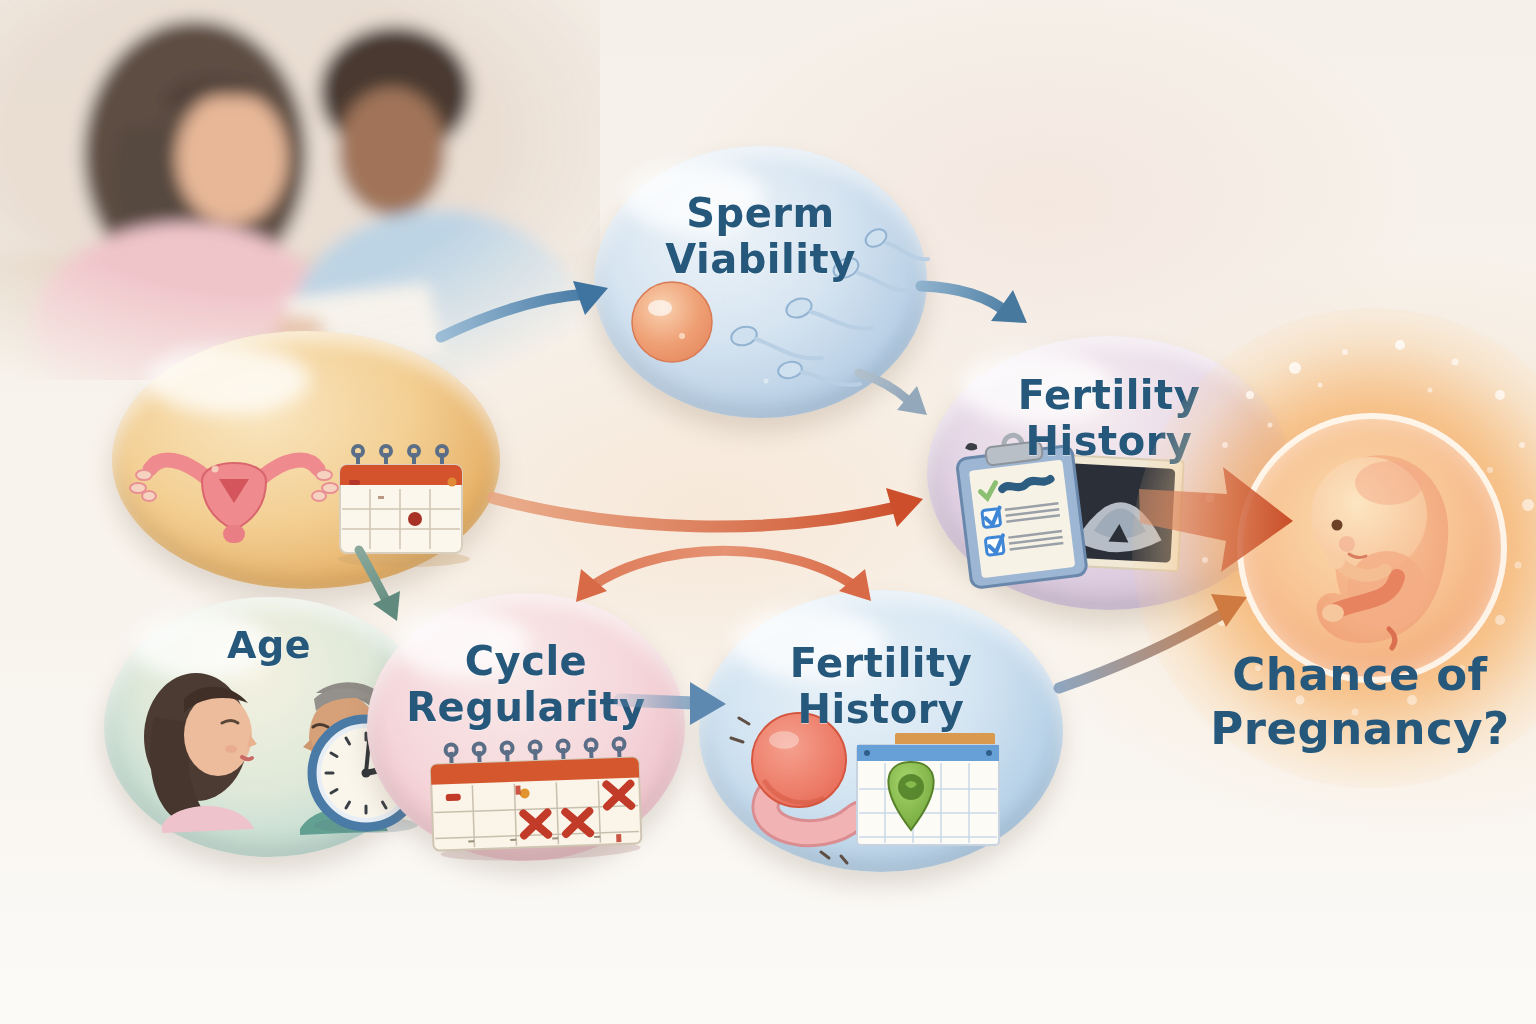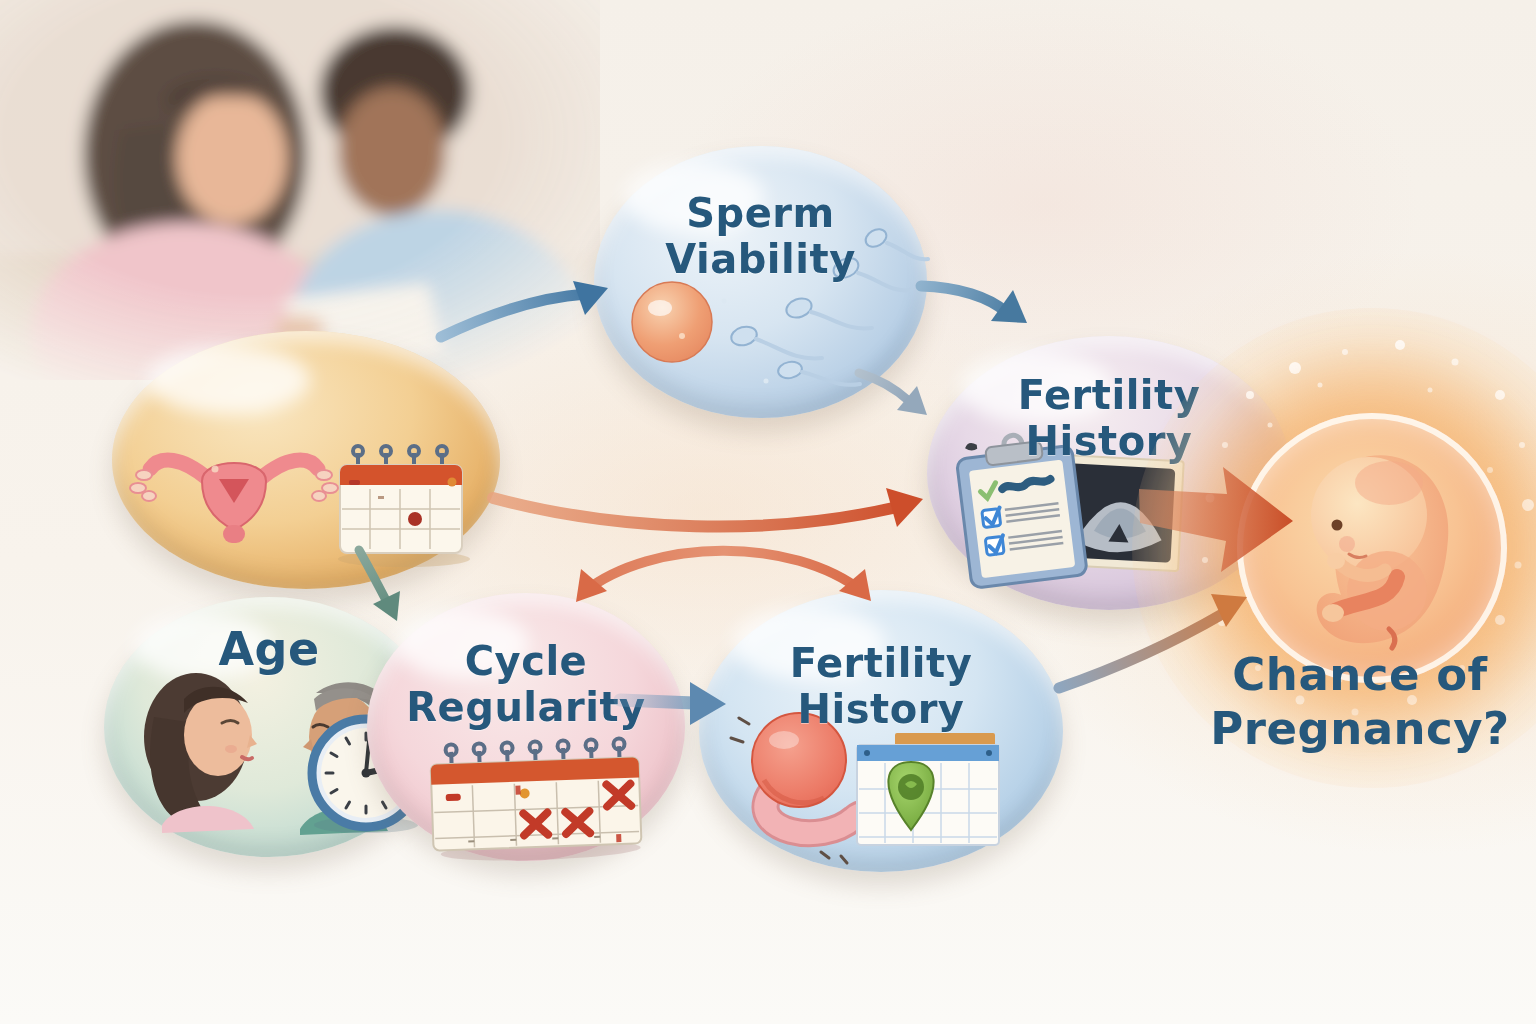--- a/index.html
+++ b/index.html
@@ -25,21 +25,21 @@
     background:radial-gradient(ellipse at 38% 30%,#eef4f9 0%,#d7e5f1 40%,#b9d0e6 70%,#8fb2d4 92%,#7ba2c8 100%);}
   #node-fert-top{left:927px;top:336px;width:364px;height:274px;
     background:radial-gradient(ellipse at 45% 26%,#f5ecf0 0%,#e7d9e7 45%,#d2bfd7 76%,#b9a2c0 96%);}
   #node-age{left:104px;top:597px;width:330px;height:260px;
     background:radial-gradient(ellipse at 46% 30%,#f4f1e1 0%,#dfe9d9 45%,#c3dcd2 70%,#8fbcb1 91%,#6ea49a 100%);}
   #node-cycle{left:367px;top:593px;width:318px;height:268px;
     background:radial-gradient(ellipse at 45% 30%,#f9e9e9 0%,#f5d7db 50%,#eec3ca 76%,#e0a6b0 96%);}
   #node-fert-bottom{left:699px;top:590px;width:364px;height:282px;
     background:radial-gradient(ellipse at 42% 30%,#ebf3f9 0%,#d4e5f2 42%,#b5d0e7 72%,#8db2d3 93%,#7ea6cb 100%);}
   .lbl-ovu{top:24px;} .lbl-sperm{top:44px;} .lbl-ft{top:36px;}
-  .lbl-age{top:26px;font-size:46px;} .lbl-cyc{top:45px;} .lbl-fb{top:50px;}
+  .lbl-age{top:26px;font-size:38px;} .lbl-cyc{top:45px;} .lbl-fb{top:50px;}
   #glow{position:absolute;left:1132px;top:308px;width:480px;height:480px;border-radius:50%;
     background:radial-gradient(circle,rgba(247,173,96,.78) 0%,rgba(248,185,118,.58) 42%,rgba(250,212,163,.30) 62%,rgba(252,240,225,0) 76%);}
   #eggCircle{position:absolute;left:1237px;top:413px;width:270px;height:270px;border-radius:50%;
     background:radial-gradient(circle at 45% 40%,#fbdcae 0%,#f9c globalThis 0,#f8c393 45%,#f3a876 78%,#ef9c66 100%);
     background:radial-gradient(circle at 45% 40%,#fbdcae 0%,#f8c393 45%,#f3a876 78%,#ef9c66 100%);
     box-shadow:inset 0 0 0 6px rgba(255,250,242,.85), inset 0 0 32px rgba(255,255,255,.7), 0 0 70px 30px rgba(245,170,95,.45);}
   #eggCircle svg{position:absolute;left:0;top:0;}
   #speckles,#arrowLayer{position:absolute;left:0;top:0;pointer-events:none;}
   #outcome-label{position:absolute;left:1165px;top:648px;width:390px;text-align:center;
     white-space:pre-line;font-weight:bold;font-size:45px;line-height:1.2;letter-spacing:.5px;color:#26587c;}

